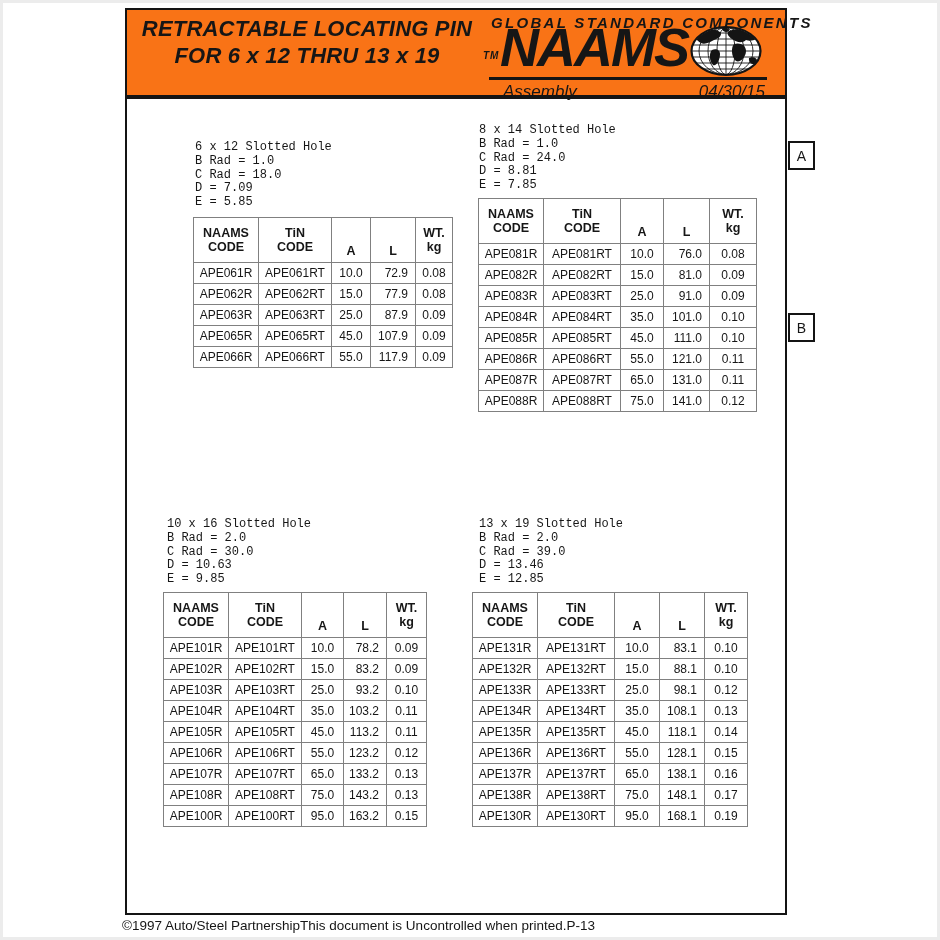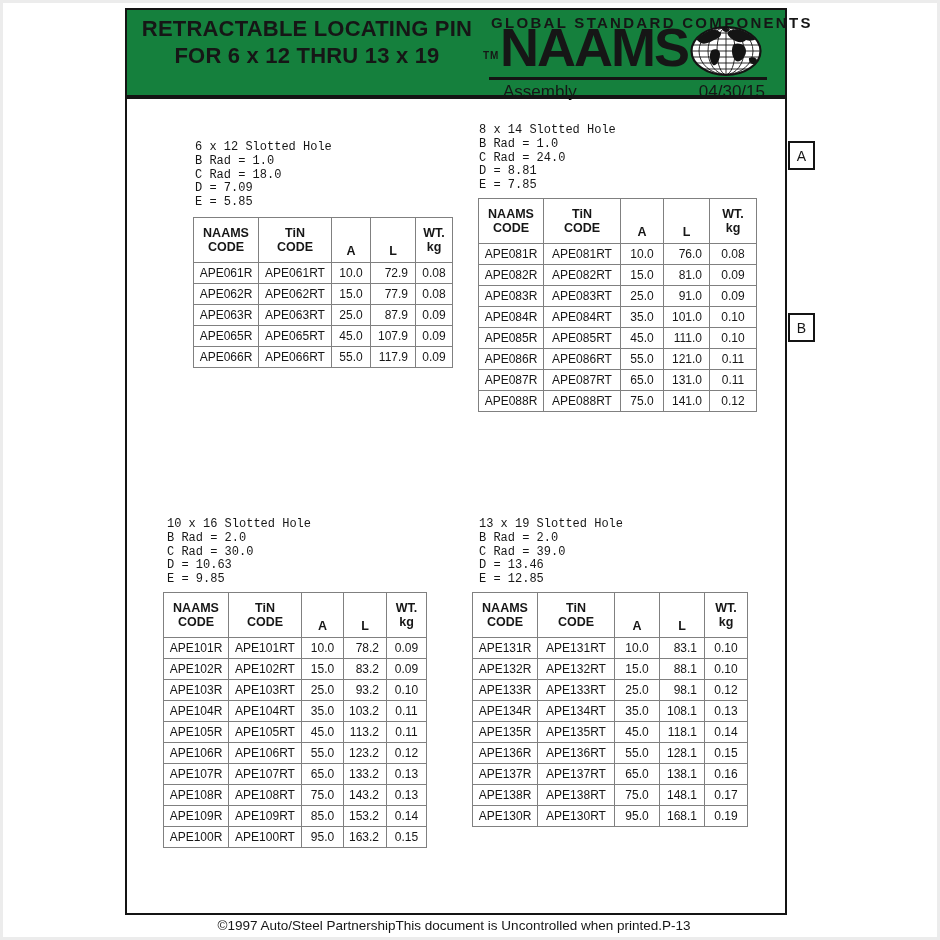--- a/index.html
+++ b/index.html
@@ -4,21 +4,21 @@
 <style>
   html,body{margin:0;padding:0;}
   body{
     width:940px;height:940px;background:#ffffff;position:relative;
     font-family:"Liberation Sans", sans-serif;color:#161616;
     box-shadow: inset 0 0 0 3px #ececec;
   }
   
   .header-box{
     position:absolute;left:125px;top:8px;width:658px;height:85px;
-    border:2px solid #141414;background:#15803d;
+    border:2px solid #141414;background:#f97316;font-style:italic;
   }
   .doc-title{
     position:absolute;left:2px;top:5px;width:356px;text-align:center;
     font-weight:bold;font-size:22px;line-height:27px;letter-spacing:0.2px;
     white-space:nowrap;
   }
   .brand{position:absolute;left:358px;top:0;width:296px;height:85px;}
   .brand-tagline{
     position:absolute;left:6px;top:4px;width:286px;
     font-size:15px;font-weight:bold;letter-spacing:2.3px;white-space:nowrap;
@@ -72,21 +72,21 @@
   #table1{left:478px;top:198px;}
   #table2{left:163px;top:592px;}
   #table3{left:472px;top:592px;}
   #table0 .c0{width:56px}#table0 .c1{width:64px}#table0 .c2{width:30px}#table0 .c3{width:33px}#table0 .c4{width:28px}
   #table1 .c0{width:56px}#table1 .c1{width:68px}#table1 .c2{width:34px}#table1 .c3{width:34px}#table1 .c4{width:38px}
   #table2 .c0{width:56px}#table2 .c1{width:64px}#table2 .c2{width:33px}#table2 .c3{width:31px}#table2 .c4{width:31px}
   #table3 .c0{width:56px}#table3 .c1{width:68px}#table3 .c2{width:36px}#table3 .c3{width:33px}#table3 .c4{width:34px}
   
   .footer{
     position:absolute;left:122px;top:918px;width:664px;
-    display:flex;justify-content:center;align-items:center;font-size:13.5px;
+    display:flex;justify-content:flex-start;align-items:center;font-size:13.5px;
   }
 </style>
 </head>
 <body>
 
 <div class="header-box">
   <div class="doc-title">
     <div>RETRACTABLE LOCATING PIN</div>
     <div>FOR 6 x 12 THRU 13 x 19</div>
   </div>
@@ -345,27 +345,20 @@
         <td class="c4">0.13</td>
       </tr>
       <tr>
         <td class="c0">APE108R</td>
         <td class="c1">APE108RT</td>
         <td class="c2">75.0</td>
         <td class="c3">143.2</td>
         <td class="c4">0.13</td>
       </tr>
       <tr>
-        <td class="c0">APE109R</td>
-        <td class="c1">APE109RT</td>
-        <td class="c2">85.0</td>
-        <td class="c3">153.2</td>
-        <td class="c4">0.14</td>
-      </tr>
-      <tr>
         <td class="c0">APE100R</td>
         <td class="c1">APE100RT</td>
         <td class="c2">95.0</td>
         <td class="c3">163.2</td>
         <td class="c4">0.15</td>
       </tr>
     </tbody>
   </table>
 <table class="ptable" id="table3">
     <thead>

